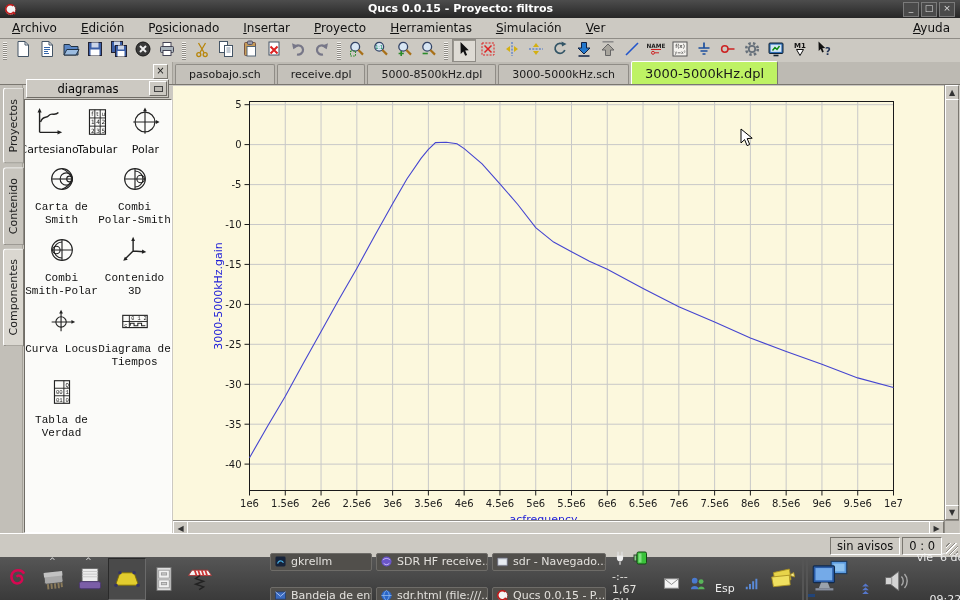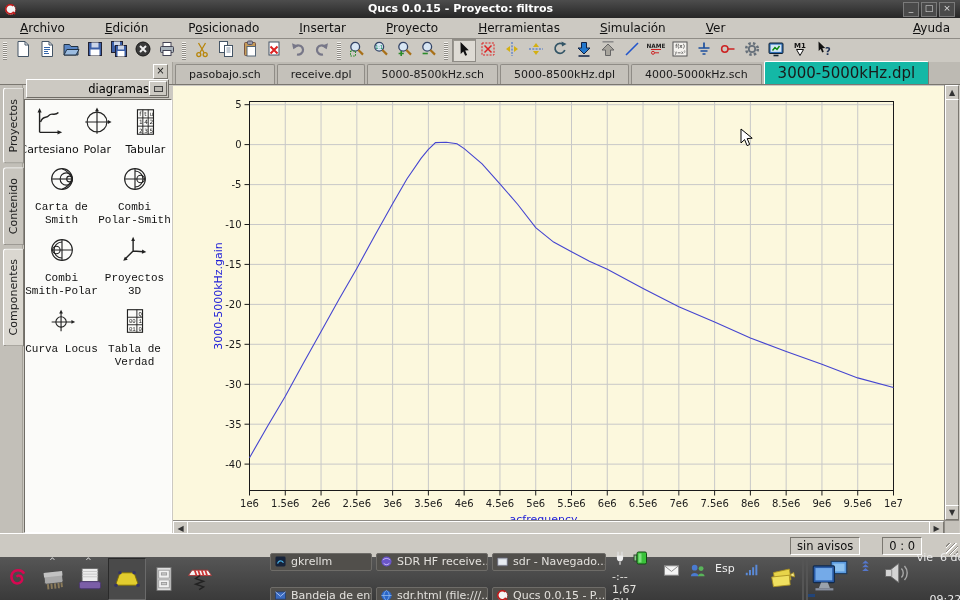--- a/index.html
+++ b/index.html
@@ -13,52 +13,52 @@
     background:linear-gradient(#4d4d4d,#262626);display:flex;align-items:center;}
   #title-icon{margin-left:4px;width:14px;height:14px;display:flex;align-items:center;}
   #title-text{flex:1;text-align:center;color:#fff;font-size:11px;font-weight:bold;line-height:18px;}
   .winbtn{width:14px;height:13px;margin-right:2px;background:#4a4a4a;border:1px solid #7a7a7a;
     color:#ddd;font-size:9px;line-height:11px;text-align:center;cursor:default;}
   #win-buttons{display:flex;margin-right:3px;}
 
   
   #menubar{position:absolute;left:0;top:18px;width:960px;height:20px;background:#ccc9c2;
     border-bottom:1px solid #8f8c86;display:flex;align-items:center;font-size:12px;color:#111;}
-  .menu-item{padding:2px 20px;}
+  .menu-item{padding:2px 12px;}
   .menu-item u{text-decoration:underline;}
   #menu-right{margin-left:auto;padding-right:10px;}
 
   
   #toolbar{position:absolute;left:0;top:39px;width:960px;height:23px;background:#ccc9c2;
     border-bottom:1px solid #9a978f;display:flex;align-items:center;}
   .grip{width:4px;height:18px;margin:0 4px 0 3px;
     background:repeating-linear-gradient(180deg,#f4f2ee 0 1px,#8f8c86 1px 2px);}
   .tbtn{width:22px;height:21px;display:flex;align-items:flex-start;justify-content:center;border:1px solid transparent;}
   .tbtn.active{border:1px solid #8f8c86;background:#dedbd4;box-shadow:inset 1px 1px 0 #9a978f;}
 
   
   #tabrow{position:absolute;left:0;top:62px;width:960px;height:22px;background:#bdbab3;
     border-bottom:1px solid #8f8c86;display:flex;align-items:flex-end;}
   #dock-head{width:172px;height:22px;position:relative;background:#ccc9c2;border-right:1px solid #a5a29a;}
   #dock-close{position:absolute;right:4px;top:2px;width:13px;height:13px;background:#ccc9c2;
     border:1px solid;border-color:#fff #7a7770 #7a7770 #fff;font-size:10px;line-height:11px;text-align:center;color:#222;}
   .tab{height:19px;padding:0 13px;margin-left:2px;background:#c4c1ba;border:1px solid #8f8c86;border-bottom:none;
     border-radius:2px 2px 0 0;font-size:11px;color:#1a1a1a;display:flex;align-items:center;justify-content:flex-end;}
-  .tab.active{height:22px;background:#14b8a6;font-size:15px;border-color:#fff #7a7770 transparent #fff;}
+  .tab.active{height:22px;background:#bef264;font-size:13px;border-color:#fff #7a7770 transparent #fff;}
 
   
   #main{position:absolute;left:0;top:84px;width:960px;height:449px;background:#ccc9c2;border-top:1px solid #7a7770;}
   #side-strip{position:absolute;left:0;top:0;width:22px;height:449px;background:#c2bfb8;border-right:1px solid #a5a29a;}
   .vtab{writing-mode:vertical-rl;transform:rotate(180deg);font-size:11px;color:#222;
     padding:10px 3px;margin:3px 1px 3px 3px;background:#c8c5be;border:1px solid;
     border-color:#8f8c86 #fff #fff #8f8c86;border-radius:0 3px 3px 0;}
   .vtab.active{background:#dad7d0;border-color:#7a7770 #fff #fff #7a7770;}
   #combo{position:absolute;left:26px;top:-6px;width:141px;height:17px;background:#ccc9c2;
     border:1px solid;border-color:#fff #6f6c66 #6f6c66 #fff;display:flex;align-items:center;font-size:11.5px;}
-  #combo .lbl{flex:1;text-align:right;}
+  #combo .lbl{flex:1;text-align:center;}
   #combo .cbtn{width:16px;height:13px;margin-right:1px;background:#ccc9c2;border:1px solid;
     border-color:#fff #6f6c66 #6f6c66 #fff;display:flex;align-items:center;justify-content:center;}
   #combo .cbtn i{display:block;width:7px;height:4px;border:1px solid #444;background:#bbb8b1;}
   #side-panel{position:absolute;left:24px;top:14px;width:146px;height:432px;background:#fbfbf9;
     border:1px solid;border-color:#6f6c66 #fff #fff #6f6c66;overflow:hidden;}
   #gallery{display:flex;flex-wrap:wrap;padding-top:6px;}
   .gitem{display:flex;flex-direction:column;align-items:center;margin-bottom:7px;}
   .gitem .cap{font-size:11px;color:#111;text-align:center;line-height:13px;margin-top:1px;}
   .gitem.third{width:33%;} .gitem.half{width:50%;font-family:Liberation Mono, monospace;}
 
@@ -71,41 +71,41 @@
   .sb{position:absolute;background:#c4c1ba;}
   #vscroll{left:944px;top:0;width:14px;height:435px;border-left:1px solid #8f8c86;}
   #hscroll{left:173px;top:435px;width:771px;height:14px;border-top:1px solid #8f8c86;}
   #sbcorner{left:944px;top:435px;width:14px;height:14px;border-left:1px solid #8f8c86;border-top:1px solid #8f8c86;}
   .sbtn{position:absolute;background:#ccc9c2;border:1px solid;border-color:#fff #7a7770 #7a7770 #fff;
     font-size:8px;color:#333;display:flex;align-items:center;justify-content:center;}
   .sthumb{position:absolute;background:#ccc9c2;border:1px solid;border-color:#fff #7a7770 #7a7770 #fff;}
 
   
   #statusbar{position:absolute;left:0;top:533px;width:960px;height:24px;background:#ccc9c2;
-    border-top:1px solid #fff;display:flex;align-items:center;justify-content:flex-end;font-size:11.5px;color:#111;gap:20px;}
+    border-top:1px solid #fff;display:flex;align-items:center;justify-content:flex-end;font-size:11.5px;color:#111;}
   .spanel{height:16px;line-height:16px;padding:0 6px;margin-right:2px;border:1px solid;border-color:#7a7770 #fff #fff #7a7770;}
   #resize-grip{width:12px;height:12px;margin:6px 2px 0 2px;
     background:repeating-linear-gradient(135deg,transparent 0 2px,#8f8c86 2px 3px,#fff 3px 4px);}
 
   
   #taskbar{position:absolute;left:0;top:557px;width:960px;height:43px;
     background:linear-gradient(#565656,#3a3a3a);display:flex;align-items:center;}
   .launcher{display:flex;align-items:center;justify-content:center;width:36px;height:40px;position:relative;}
   .launcher.pressed{background:#4a4a4a;border:1px solid;border-color:#2a2a2a #6a6a6a #6a6a6a #2a2a2a;}
   .caret{position:absolute;top:-2px;left:13px;color:#ddd;font-size:8px;}
   .tgrip{width:3px;height:34px;margin:0 4px;
     background:repeating-linear-gradient(180deg,#777 0 1px,#333 1px 3px);}
   #task-grid{display:grid;grid-template-rows:18px 18px;grid-auto-flow:column;
     grid-template-columns:102px 112px 114px;gap:16px 4px;margin:4px 4px;padding-left:40px;}
   .taskbtn{background:#514f4b;border:1px solid #6e6c68;border-radius:2px;display:flex;align-items:center;
     overflow:hidden;color:#e3e1dd;font-size:11px;white-space:nowrap;}
   .taskbtn .ticn{margin:0 4px 0 3px;display:flex;}
   #cpu-applet{display:flex;flex-direction:column;align-items:center;margin:0 2px;color:#e6e4e0;font-size:11px;}
   #cpu-applet .icons{display:flex;align-items:center;gap:4px;}
-  .tray{display:flex;align-items:flex-start;gap:9px;margin:0 3px;color:#eee;font-size:11px;}
+  .tray{display:flex;align-items:flex-end;gap:9px;margin:0 3px;color:#eee;font-size:11px;}
   .pager{width:22px;height:40px;background:#000;border:1px solid #555;position:relative;}
   .pager i{position:absolute;bottom:2px;left:3px;width:9px;height:3px;background:#247;}
   #clock{margin-left:2px;margin-right:4px;text-align:center;color:#e8e8e8;font-size:11px;line-height:14px;white-space:pre;}
 </style>
 </head>
 <body>
 
 <div id="app">
 
   <div id="titlebar">
@@ -362,27 +362,24 @@
       <div id="dock-close">×</div>
     </div>
     <div id="tabs" style="display:flex;align-items:flex-end;">
         <div class="tab">
           <span>pasobajo.sch</span>
         </div>
         <div class="tab">
           <span>receive.dpl</span>
         </div>
         <div class="tab">
-          <span>5000-8500kHz.sch</span>
-        </div>
-        <div class="tab">
           <span>5000-8500kHz.dpl</span>
         </div>
         <div class="tab">
-          <span>4000-5000kHz.sch</span>
+          <span>3000-5000kHz.sch</span>
         </div>
         <div class="tab active">
           <span>3000-5000kHz.dpl</span>
         </div>
       </div>
   </div>
 
   <div id="main">
     <div id="side-strip">
         <div class="vtab">Proyectos</div>
@@ -392,45 +389,45 @@
     <div id="side-panel">
       <div id="gallery">
           <div class="gitem third">
             <span><svg width="32" height="32" viewBox="0 0 34 34">
                 <path d="M7 28V5M7 28h21" stroke="#222" stroke-width="1.5" fill="none"></path>
                 <path d="M7 2l-2.2 5h4.4z" fill="#222"></path>
                 <path d="M31 28l-5-2.2v4.4z" fill="#222"></path>
                 <path d="M8 17c3-8 6-3 9-7 2.5-3.4 6 1 10-3" fill="none" stroke="#222" stroke-width="1.5"></path>
               </svg></span>
             <div class="cap">Cartesiano</div>
-          </div>
-          <div class="gitem third">
-            <span><svg width="32" height="32" viewBox="0 0 34 34">
-                <circle cx="17" cy="17" r="10.5" fill="none" stroke="#222" stroke-width="1.2"></circle>
-                <path d="M17 4.5v25M4.5 17h25" stroke="#222" stroke-width="1.2"></path>
-                <path d="M17 1.5l-2 4h4zM32.5 17l-4-2v4z" fill="#222"></path>
-              </svg></span>
-            <div class="cap">Polar</div>
           </div>
           <div class="gitem third">
             <span><svg width="32" height="32" viewBox="0 0 34 34">
                 <rect x="9" y="4" width="17" height="26" fill="none" stroke="#222" stroke-width="1.2"></rect>
                 <path d="M9 12.7h17M9 21.4h17M14.7 4v26M20.4 4v26" stroke="#222" stroke-width="1"></path>
                 <text x="11" y="10.8" font-size="6.2" fill="#222">f</text>
                 <text x="16.3" y="10.8" font-size="6.2" fill="#222">t</text>
                 <text x="21.8" y="10.8" font-size="6.2" fill="#222">u</text>
                 <text x="10.7" y="19.5" font-size="6.2" fill="#222">1</text>
                 <text x="16.3" y="19.5" font-size="6.2" fill="#222">4</text>
                 <text x="21.8" y="19.5" font-size="6.2" fill="#222">2</text>
                 <text x="10.7" y="28.2" font-size="6.2" fill="#222">2</text>
                 <text x="16.3" y="28.2" font-size="6.2" fill="#222">3</text>
                 <text x="21.8" y="28.2" font-size="6.2" fill="#222">5</text>
               </svg></span>
             <div class="cap">Tabular</div>
           </div>
+          <div class="gitem third">
+            <span><svg width="32" height="32" viewBox="0 0 34 34">
+                <circle cx="17" cy="17" r="10.5" fill="none" stroke="#222" stroke-width="1.2"></circle>
+                <path d="M17 4.5v25M4.5 17h25" stroke="#222" stroke-width="1.2"></path>
+                <path d="M17 1.5l-2 4h4zM32.5 17l-4-2v4z" fill="#222"></path>
+              </svg></span>
+            <div class="cap">Polar</div>
+          </div>
           <div class="gitem half">
             <span><svg width="32" height="32" viewBox="0 0 34 34">
                 <circle cx="17" cy="17" r="11" fill="none" stroke="#222" stroke-width="1.2"></circle>
                 <path d="M6 17h22" fill="none" stroke="#222" stroke-width="1.2"></path>
                 <circle cx="21.5" cy="17" r="6.5" fill="none" stroke="#222" stroke-width="1.2"></circle>
                 <circle cx="25" cy="17" r="3" fill="none" stroke="#222" stroke-width="1.2"></circle>
                 <path d="M17 6.2a18 18 0 0 1 10.6 10.6M17 27.8a18 18 0 0 0 10.6-10.6" fill="none" stroke="#222" stroke-width="1.2"></path>
               </svg></span>
             <div class="cap">Carta de Smith</div>
           </div>
@@ -450,29 +447,39 @@
                 <path d="M17 8.5a8.5 8.5 0 0 0 0 17" fill="none" stroke="#222" stroke-width="1.2"></path>
                 <circle cx="11" cy="17" r="4" fill="none" stroke="#222" stroke-width="1.2"></circle>
               </svg></span>
             <div class="cap">Combi<br>Smith-Polar</div>
           </div>
           <div class="gitem half">
             <span><svg width="32" height="32" viewBox="0 0 34 34">
                 <path d="M15 18V6M15 18l11 .8M15 18l-8 8" stroke="#222" stroke-width="1.5" fill="none"></path>
                 <path d="M15 3l-2 4.5h4zM29 19l-4.4-2.4-.3 4.4zM4.5 28.5l4.8-1.2-3-3.2z" fill="#222"></path>
               </svg></span>
-            <div class="cap">Proyectos 3D</div>
+            <div class="cap">Contenido 3D</div>
           </div>
           <div class="gitem half">
             <span><svg width="32" height="32" viewBox="0 0 34 34">
                 <circle cx="16" cy="18" r="5.5" fill="none" stroke="#222" stroke-width="1.2"></circle>
                 <path d="M16 28V8M6 18h22" stroke="#222" stroke-width="1.2"></path>
                 <path d="M16 5l-2 4h4zM31 18l-4-2v4z" fill="#222"></path>
               </svg></span>
             <div class="cap">Curva Locus</div>
+          </div>
+          <div class="gitem half">
+            <span><svg width="32" height="32" viewBox="0 0 34 34">
+                <rect x="4" y="11" width="26" height="13" fill="none" stroke="#222" stroke-width="1.2"></rect>
+                <path d="M4 17.5h26M11 11v13" stroke="#222" stroke-width="1"></path>
+                <text x="13" y="16.4" font-size="5.5" fill="#222">0 1 2</text>
+                <text x="5.5" y="23" font-size="5.5" fill="#222">c</text>
+                <path d="M12 22v-2.5h4v2.5h4v-2.5h4v2.5h4" fill="none" stroke="#222" stroke-width="1.1"></path>
+              </svg></span>
+            <div class="cap">Diagrama de<br>Tiempos</div>
           </div>
           <div class="gitem half">
             <span><svg width="32" height="32" viewBox="0 0 34 34">
                 <rect x="9" y="5" width="16" height="24" fill="none" stroke="#222" stroke-width="1.2"></rect>
                 <path d="M9 13h16M9 21h16M19 5v24" stroke="#222" stroke-width="1"></path>
                 <text x="20.8" y="11.3" font-size="6" fill="#222">Q</text>
                 <text x="10.5" y="19.3" font-size="6" fill="#222">00</text>
                 <text x="20.8" y="19.3" font-size="6" fill="#222">1</text>
                 <text x="10.5" y="27.3" font-size="6" fill="#222">01</text>
                 <text x="20.8" y="27.3" font-size="6" fill="#222">0</text>

